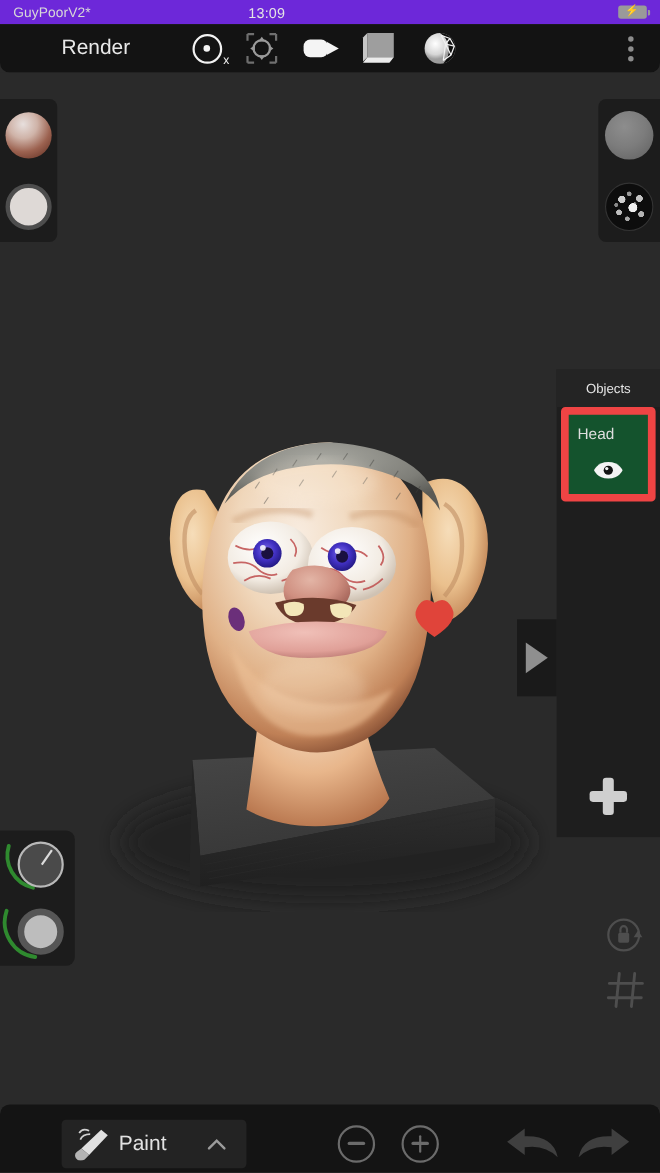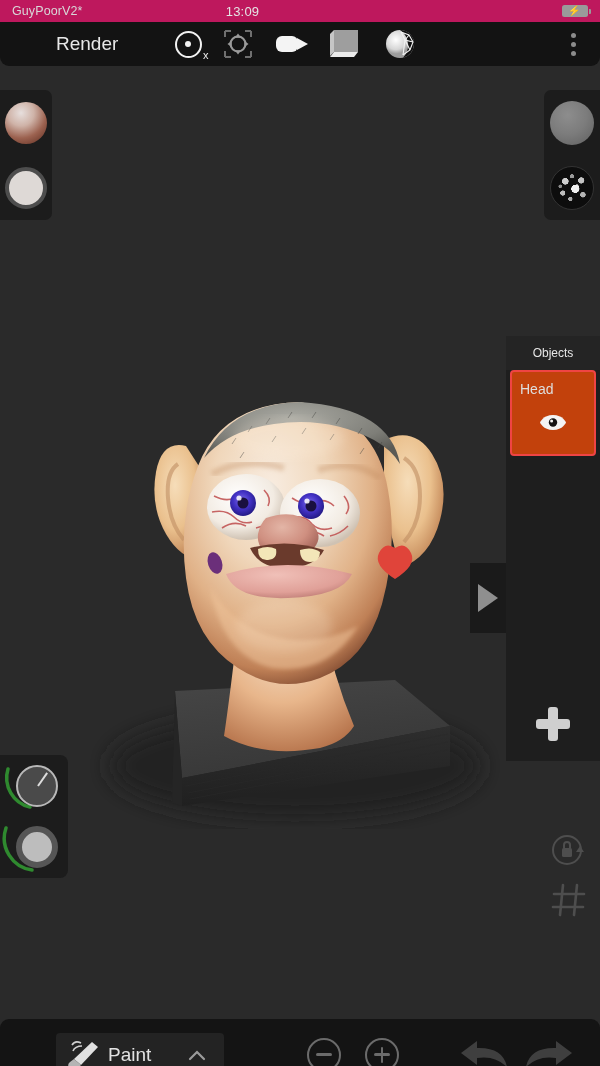--- a/index.html
+++ b/index.html
@@ -6,21 +6,21 @@
   html,body { width:600px; height:1066px; background:#2a2a2a; overflow:hidden; }
   body {
     font-family:"Liberation Sans", sans-serif;
     -webkit-font-smoothing:antialiased;
     position:relative;
   }
 
   
   #status-bar{
     position:absolute; top:0; left:0; width:600px; height:22px;
-    background:#be185d; display:flex; align-items:center;
+    background:#6d28d9; display:flex; align-items:center;
   }
   #status-title{
     position:absolute; left:12px; color:#d8d8d8; font-size:12.5px; letter-spacing:.1px;
   }
   #status-clock{
     position:absolute; left:0; width:485px; text-align:center;
     color:#e4e4e4; font-size:13px; letter-spacing:.2px;
   }
   #battery{
     position:absolute; right:12px; top:5px; width:26px; height:12px;
@@ -125,21 +125,21 @@
   }
   #objects-title{
     height:34px; line-height:34px; text-align:center;
     color:#e6e6e6; font-size:12px; background:#242424;
   }
   .obj-item{
     position:relative; height:86px; margin:0 4px;
     border-bottom:1px solid #2e2e2e;
   }
   .obj-item.selected{
-    border:2px solid #ef4444; border-radius:4px; background:#c2410c;
+    border:7px solid #ef4444; border-radius:4px; background:#14532d;
   }
   .obj-label{
     position:absolute; left:8px; top:9px; color:#dedede; font-size:14px;
   }
   .eye{
     position:absolute; left:50%; transform:translateX(-50%); top:42px;
     width:28px; height:17px;
   }
   #obj-add{
     position:absolute; bottom:8px; left:0; width:94px; height:58px;
@@ -178,21 +178,21 @@
     position:absolute; left:50%; top:50%; width:2px; height:16px;
     background:#dcdcdc; transform-origin:top center; transform:rotate(215deg);
   }
 
   
   #lock-rot{ position:absolute; right:12px; top:765px; width:38px; height:38px; }
   #grid-icon{ position:absolute; right:12px; top:815px; width:38px; height:38px; }
 
   
   #bottom-bar{
-    position:absolute; bottom:0; left:0; width:600px; height:47px;
+    position:absolute; bottom:0; left:0; width:600px; height:62px;
     background:#141414; border-radius:9px 9px 0 0;
   }
   #paint-btn{
     position:absolute; left:56px; top:14px; width:168px; height:44px;
     background:#232323; border-radius:4px; display:flex; align-items:center;
   }
   #paint-label{ color:#e2e2e2; font-size:19px; margin-left:8px; }
   #paint-chevron{ position:absolute; right:18px; top:14px; width:18px; height:18px; }
   .circ-btn{
     position:absolute; top:19px; width:34px; height:34px; border-radius:50%;

